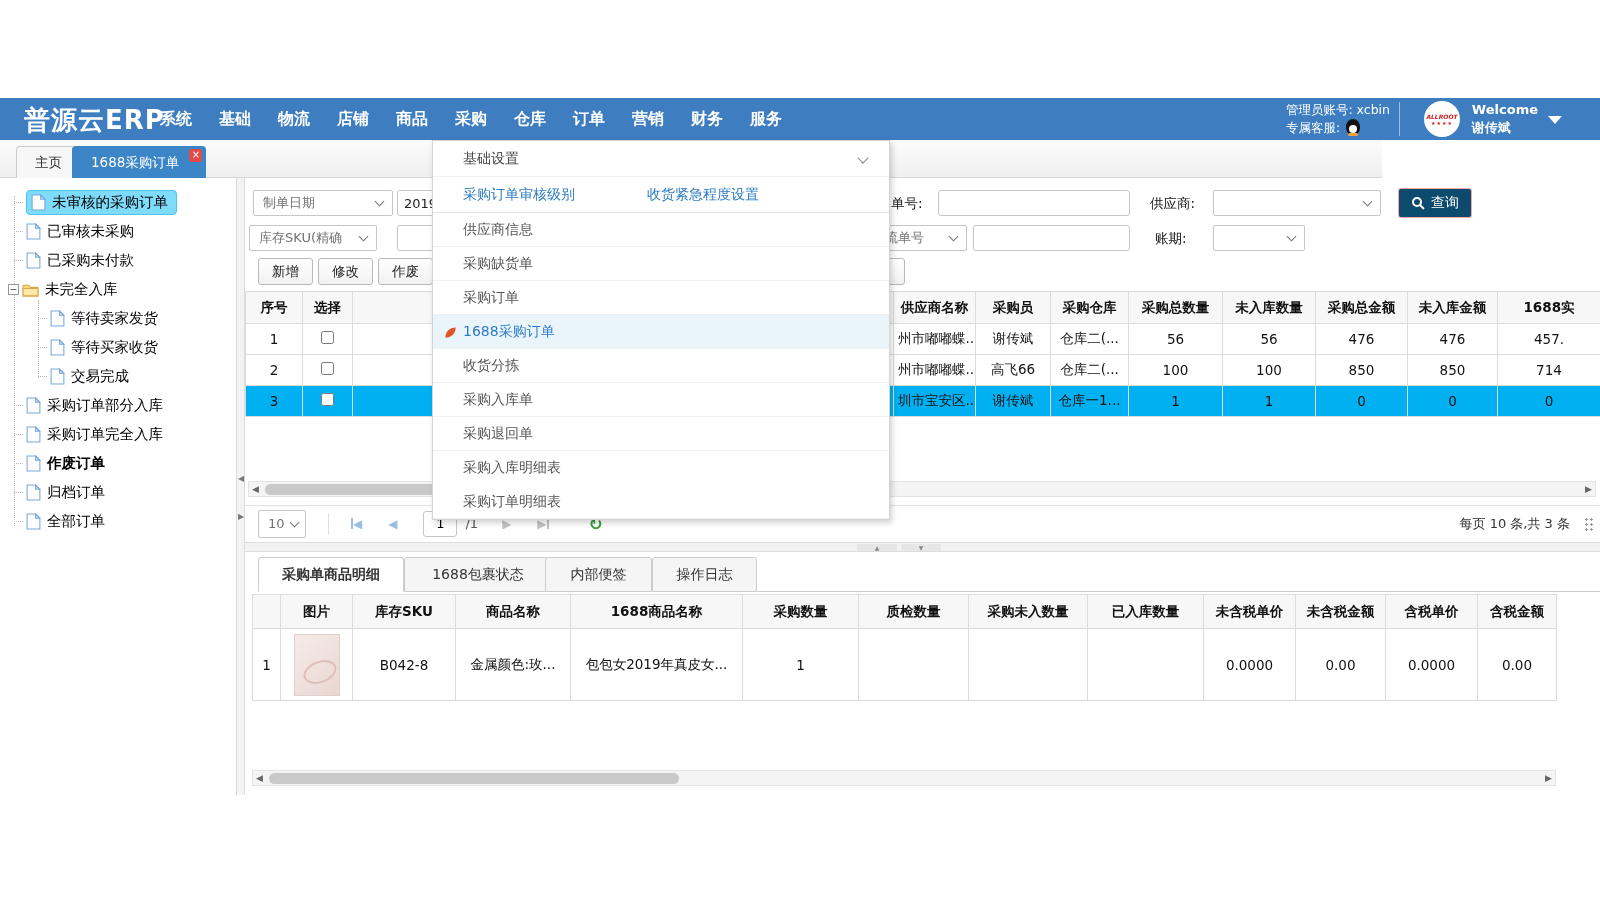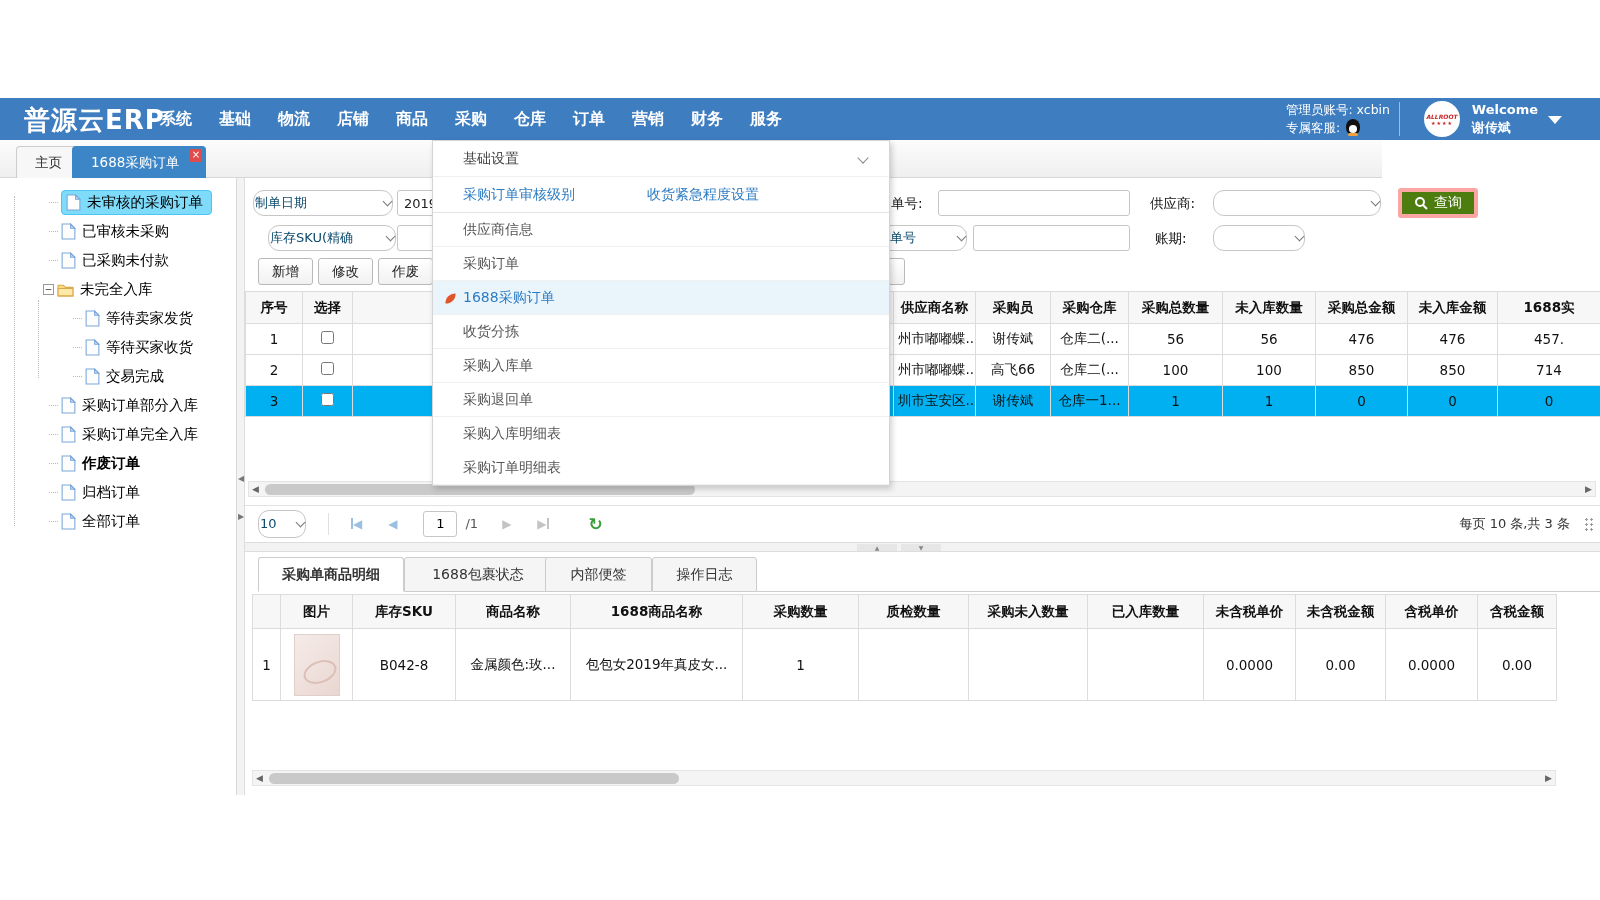--- a/index.html
+++ b/index.html
@@ -24,36 +24,36 @@
 
   
   .tabbar { position:absolute; left:0; top:140px; width:1382px; height:38px; background:linear-gradient(#fcfcfc,#efefef); border-bottom:1px solid #d7d7d7; }
   .tab { position:absolute; top:6px; height:32px; display:flex; align-items:center; padding:0 18px; font-size:13.5px; border:1px solid #ccc; border-bottom:none; border-radius:4px 4px 0 0; background:#f7f7f7; color:#333; cursor:pointer; }
   .tab.active { background:#3c86c8; color:#fff; border-color:#3c86c8; }
   .tabclose { position:absolute; right:3px; top:2px; width:13px; height:13px; background:#e04b4b; border-radius:2px; color:#fff; font-size:10px; line-height:12px; text-align:center; cursor:pointer; }
 
   
   .sidebar { position:absolute; left:0; top:178px; width:237px; height:617px; background:#fff; border-right:1px solid #d9d9d9; font-size:14.5px; }
   .vline { position:absolute; border-left:1px dotted #b9b9b9; }
-  .trow { position:relative; height:29px; display:flex; align-items:center; cursor:pointer; white-space:nowrap;margin-left:35px; }
+  .trow { position:relative; height:29px; display:flex; align-items:center; cursor:pointer; white-space:nowrap; }
   .stub { width:9px; border-top:1px dotted #b9b9b9; margin:0 3px 0 0; }
   .docicon, .foldericon { flex:0 0 auto; margin-right:6px; }
   .selbg { display:flex; align-items:center; background:#7edbfa; border:1px solid #4cc5f2; border-radius:4px; padding:2px 8px 2px 4px; }
   .expander { width:11px; height:11px; border:1px solid #999; background:#fff; font-size:9px; line-height:9px; text-align:center; color:#333; margin:0 3px 0 0; }
   .vsplit { position:absolute; left:237px; top:178px; width:8px; height:617px; background:#f3f3f3; border-right:1px solid #ddd; }
   .vsplit .a { position:absolute; left:1px; font-size:8px; color:#777; }
 
   
   .main { position:absolute; left:245px; top:178px; width:1355px; height:617px; background:#fff; }
-  .sel { position:absolute; height:26px; border:1px solid #c6c6c6; border-radius:11px; background:#fff; display:flex; align-items:center; justify-content:space-between; padding:0 1px; font-size:13px; color:#0c4a6e; cursor:pointer; }
+  .sel { position:absolute; height:26px; border:1px solid #c6c6c6; border-radius:2px; background:#fff; display:flex; align-items:center; justify-content:space-between; padding:0 9px; font-size:13px; color:#737373; cursor:pointer; }
   .chev { width:7px; height:7px; border-right:1.6px solid #777; border-bottom:1.6px solid #777; transform:rotate(45deg); margin-top:-3px; flex:0 0 auto; margin-left:6px; }
   .inp { position:absolute; height:26px; border:1px solid #c6c6c6; border-radius:3px; background:#fff; font-size:13px; padding:0 6px; font-family:inherit; color:#222; }
   .flabel { position:absolute; font-size:13.5px; color:#111; }
   .btn { position:absolute; height:27px; border:1px solid #b9b9b9; border-radius:3px; background:linear-gradient(#fff,#f1f1f1); font-size:13.5px; color:#222; padding:0 13px; cursor:pointer; font-family:inherit; }
-  .searchbtn { position:absolute; height:30px; background:#4d7c0f; border:4px solid #fca5a5; border-radius:3px; color:#fff; font-size:14px; display:flex; align-items:center; gap:6px; padding:0 12px; cursor:pointer; }
+  .searchbtn { position:absolute; height:30px; background:#0c4a6e; border:1px solid #fca5a5; border-radius:3px; color:#fff; font-size:14px; display:flex; align-items:center; gap:6px; padding:0 12px; cursor:pointer; }
 
   table.grid { border-collapse:collapse; table-layout:fixed; font-size:13.5px; color:#111; background:#fff; }
   table.grid th { background:#f7f7f7; font-weight:bold; }
   table.grid th, table.grid td { border:1px solid #dcdcdc; text-align:center; overflow:hidden; white-space:nowrap; padding:0 4px; }
   tr.selrow td { background:#00b0f0; }
   td.lft, th.lft { text-align:left; }
 
   .hscroll { position:absolute; height:16px; background:#f4f4f4; border:1px solid #e4e4e4; }
   .hthumb { position:absolute; top:2px; height:11px; background:#c9c9c9; border-radius:6px; }
   .scrollarrow { position:absolute; font-size:9px; color:#666; top:2px; }
@@ -255,21 +255,21 @@
         <span class="chev"></span>
     </div>
     <button class="searchbtn" style="left:1153px; top:10px;">
       <svg width="14" height="14" viewBox="0 0 14 14">
           <circle cx="6" cy="6" r="4" fill="none" stroke="#fff" stroke-width="2"></circle>
           <line x1="9" y1="9" x2="13" y2="13" stroke="#fff" stroke-width="2"></line>
         </svg>
       <span>查询</span>
     </button>
 
-    <div class="sel" style="left:23px; top:47px; width:128px;justify-content:space-between;">
+    <div class="sel" style="left:4px; top:47px; width:128px;justify-content:space-between;">
       <span>库存SKU(精确</span>
         <span class="chev"></span>
     </div>
     <input class="inp" style="left: 152px; top: 47px; width: 168px;">
     <div class="sel" style="left:630px; top:47px; width:92px;">
       <span>流单号</span>
         <span class="chev"></span>
     </div>
     <input class="inp" style="left: 728px; top: 47px; width: 157px;">
     <div class="flabel" style="left:910px; top:52px;">账期:</div>
@@ -452,20 +452,23 @@
       <span class="gchev"></span>
     </div>
     <div class="mrow links">
       <span class="mlink">采购订单审核级别</span>
       <span class="mlink" style="margin-left:72px;">收货紧急程度设置</span>
     </div>
     <div class="mrow">
         <span>供应商信息</span>
       </div>
     <div class="mrow">
+        <span>采购缺货单</span>
+      </div>
+    <div class="mrow">
         <span>采购订单</span>
       </div>
     <div class="mrow hl">
       <svg class="leaficon" width="13" height="13" viewBox="0 0 14 14">
           <path d="M1.5 12.5 C1.5 6 6 1.5 12.5 1.5 C12.5 8 8 12.5 1.5 12.5 Z" fill="#e2552a"></path>
         </svg>
       <span>1688采购订单</span>
     </div>
     <div class="mrow">
         <span>收货分拣</span>

